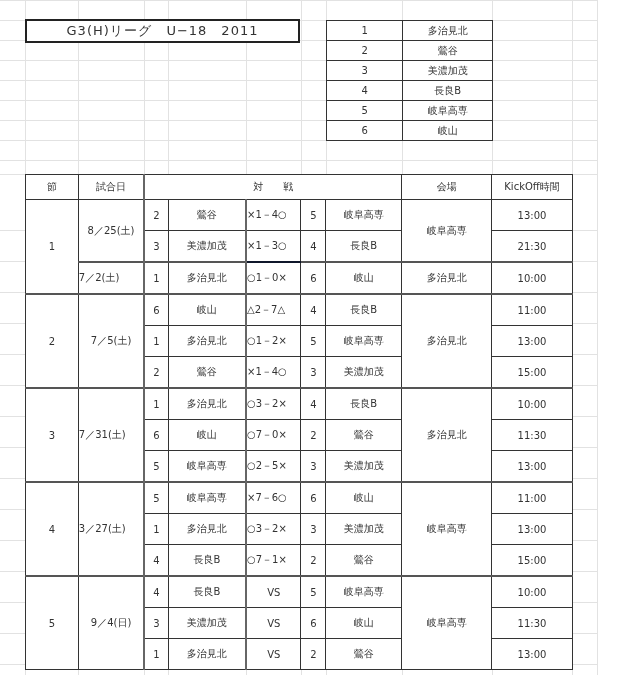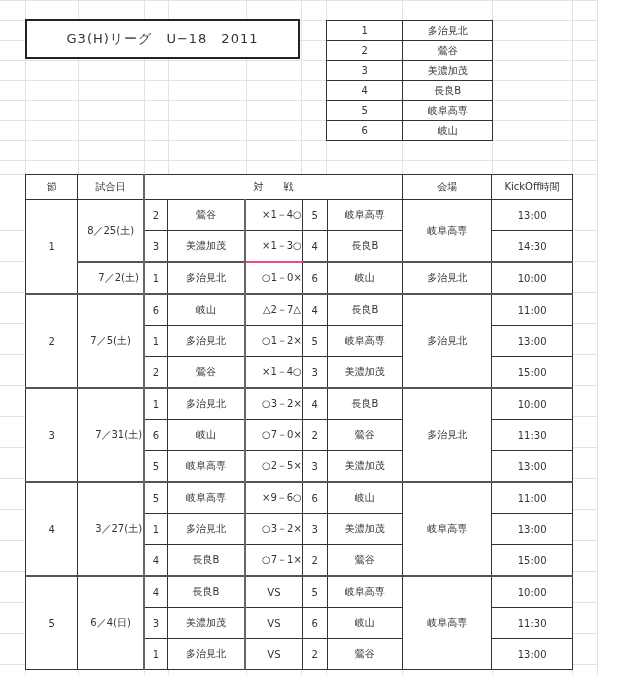--- a/index.html
+++ b/index.html
@@ -5,33 +5,33 @@
   html, body { margin:0; padding:0; }
   body {
     width:629px; height:675px; position:relative; overflow:hidden;
     background:#ffffff;
     font-family:"DejaVu Sans", "Liberation Sans", sans-serif;
     color:#222;
   }
   .vline { position:absolute; top:0; width:1px; height:675px; background:#e2e2e2; }
   .hline { position:absolute; left:0; width:598px; height:1px; background:#e2e2e2; }
   .title-box {
-    position:absolute; left:25px; top:19px; width:275px; height:40px;
+    position:absolute; left:25px; top:19px; width:275px; height:24px;
     border:2px solid #222; box-sizing:border-box; background:#fff;
     display:flex; align-items:center; justify-content:center;
     font-size:13px; letter-spacing:1px; color:#333;
   }
   table { border-collapse:collapse; position:absolute; background:#fff; }
   td { padding:0; text-align:center; vertical-align:middle; font-size:10px; color:#333; white-space:nowrap; }
   .teams td { border:1px solid #333; height:19px; }
   .sched td { border:1px solid #333; height:30px; }
   .sched tr.hdr td { height:24px; }
   .sched .thick-top td { border-top:2px solid #555; }
   .sched td.thick-left { border-left:2px solid #666; }
-  .sched td.left { text-align:center; padding-left:16px; }
+  .sched td.left { text-align:left; padding-left:0; }
 </style>
 </head>
 <body>
 
 <div>
   <div class="vline" style="left:25px"></div>
   <div class="vline" style="left:78px"></div>
   <div class="vline" style="left:144px"></div>
   <div class="vline" style="left:168px"></div>
   <div class="vline" style="left:246px"></div>
@@ -134,27 +134,27 @@
     <td>岐阜高専</td>
     <td rowspan="2">岐阜高専</td>
     <td>13:00</td>
   </tr>
   <tr>
     <td class="thick-left">3</td>
     <td>美濃加茂</td>
     <td class="thick-left left">×1－3○</td>
     <td>4</td>
     <td>長良B</td>
-    <td>14:30</td>
+    <td>21:30</td>
   </tr>
   <tr>
     <td class="left" style="border-top:2px solid #555">7／2(土)</td>
     <td class="thick-left" style="border-top:2px solid #555">1</td>
     <td style="border-top:2px solid #555">多治見北</td>
-    <td class="thick-left left" style="border-top:2px solid #ec4899">○1－0×</td>
+    <td class="thick-left left" style="border-top:2px solid #0f172a">○1－0×</td>
     <td style="border-top:2px solid #555">6</td>
     <td style="border-top:2px solid #555">岐山</td>
     <td style="border-top:2px solid #555">多治見北</td>
     <td style="border-top:2px solid #555">10:00</td>
   </tr>
 
   <tr class="thick-top">
     <td rowspan="3">2</td>
     <td rowspan="3">7／5(土)</td>
     <td class="thick-left">6</td>
@@ -208,21 +208,21 @@
     <td>3</td>
     <td>美濃加茂</td>
     <td>13:00</td>
   </tr>
 
   <tr class="thick-top">
     <td rowspan="3">4</td>
     <td rowspan="3" class="left">3／27(土)</td>
     <td class="thick-left">5</td>
     <td>岐阜高専</td>
-    <td class="thick-left left">×9－6○</td>
+    <td class="thick-left left">×7－6○</td>
     <td>6</td>
     <td>岐山</td>
     <td rowspan="3">岐阜高専</td>
     <td>11:00</td>
   </tr>
   <tr>
     <td class="thick-left">1</td>
     <td>多治見北</td>
     <td class="thick-left left">○3－2×</td>
     <td>3</td>
@@ -233,21 +233,21 @@
     <td class="thick-left">4</td>
     <td>長良B</td>
     <td class="thick-left left">○7－1×</td>
     <td>2</td>
     <td>鶯谷</td>
     <td>15:00</td>
   </tr>
 
   <tr class="thick-top">
     <td rowspan="3">5</td>
-    <td rowspan="3">6／4(日)</td>
+    <td rowspan="3">9／4(日)</td>
     <td class="thick-left">4</td>
     <td>長良B</td>
     <td class="thick-left">VS</td>
     <td>5</td>
     <td>岐阜高専</td>
     <td rowspan="3">岐阜高専</td>
     <td>10:00</td>
   </tr>
   <tr>
     <td class="thick-left">3</td>

